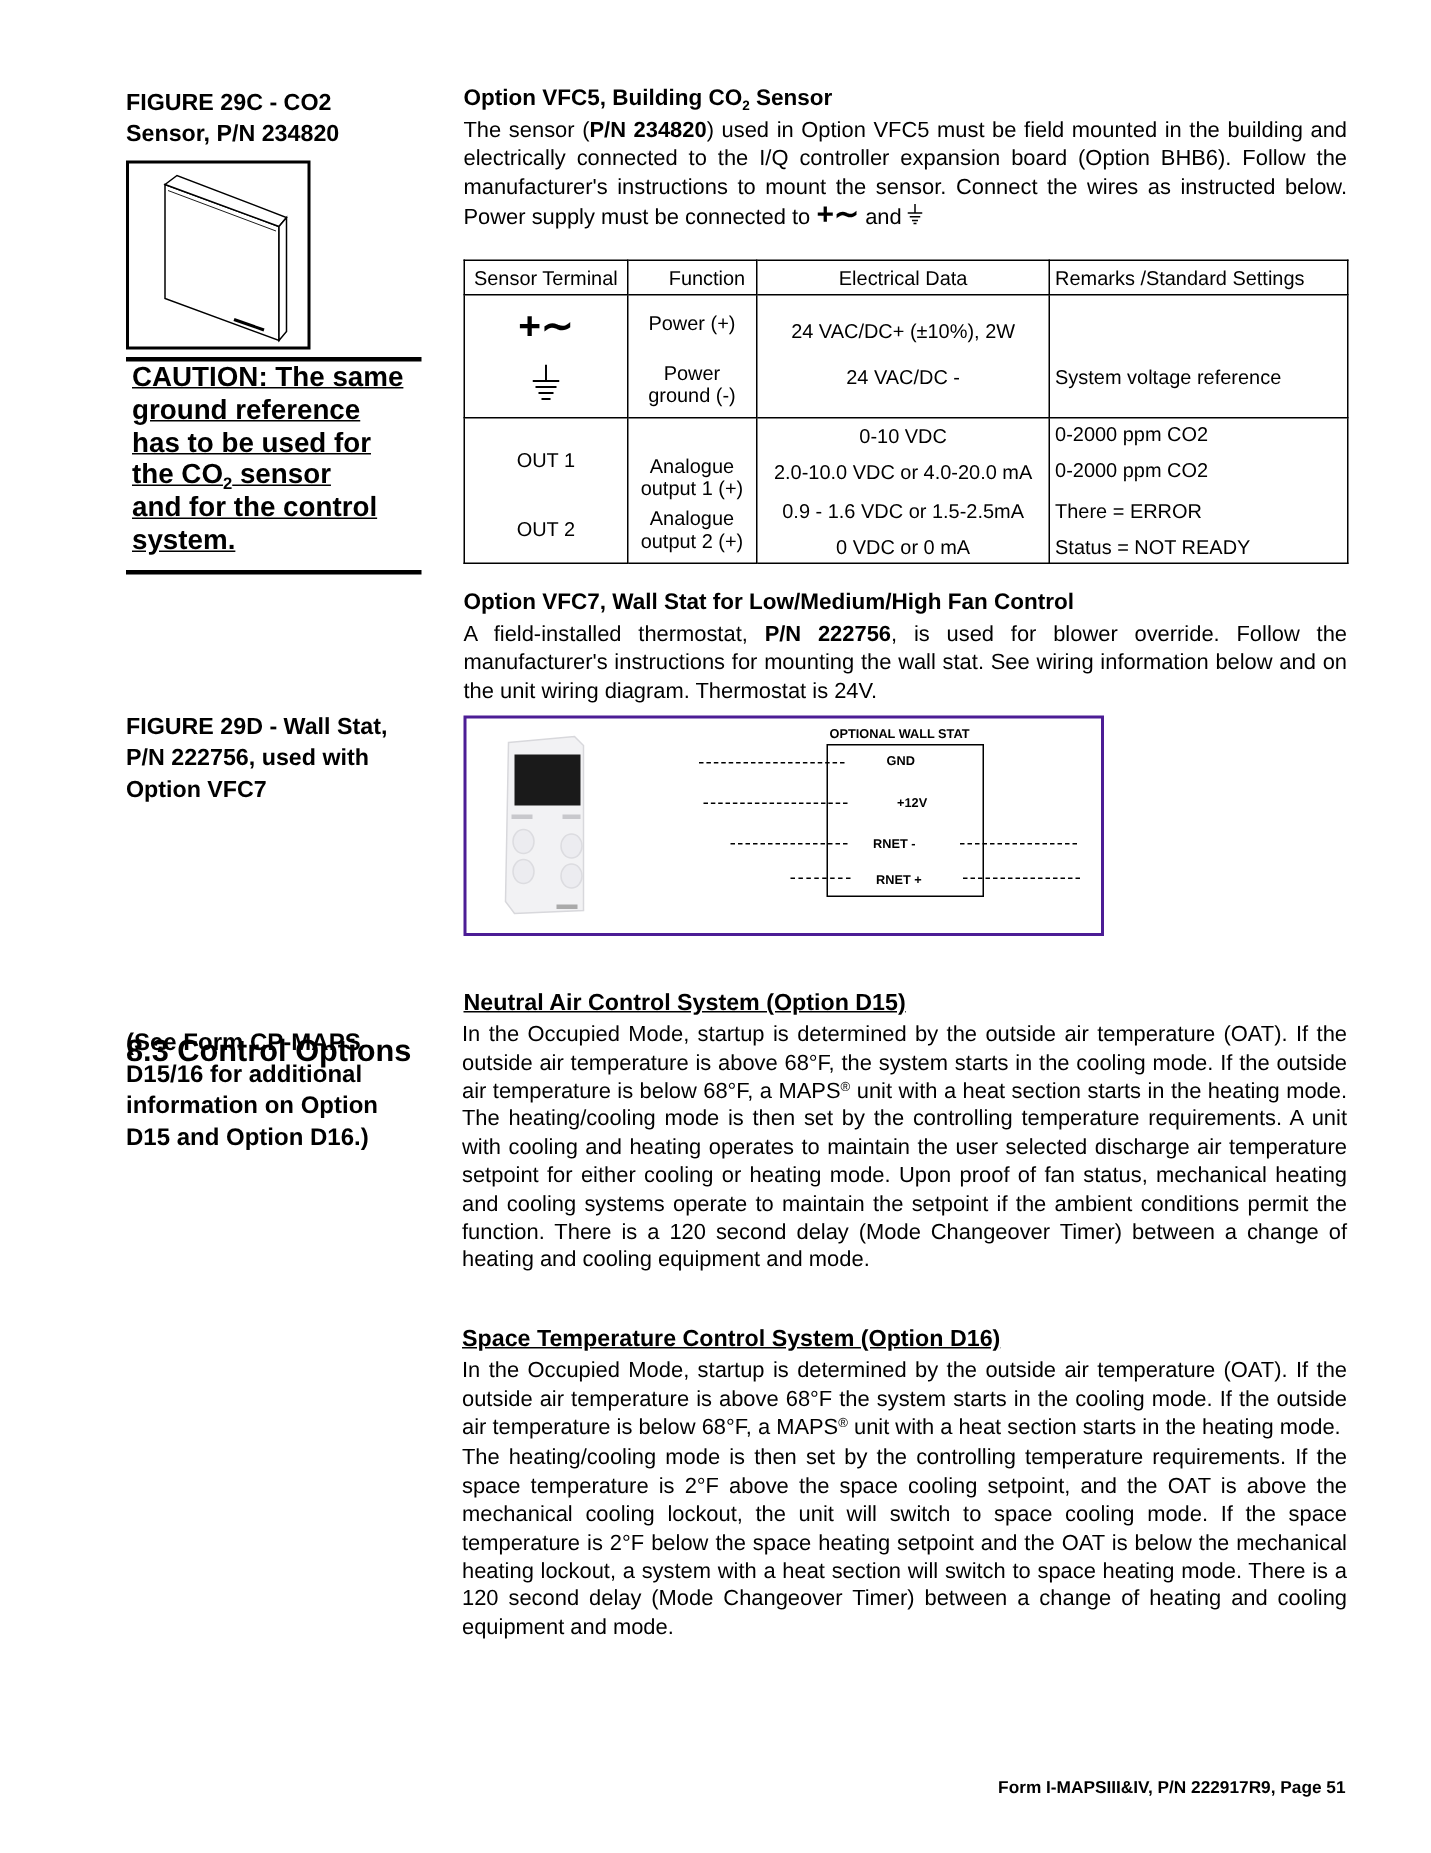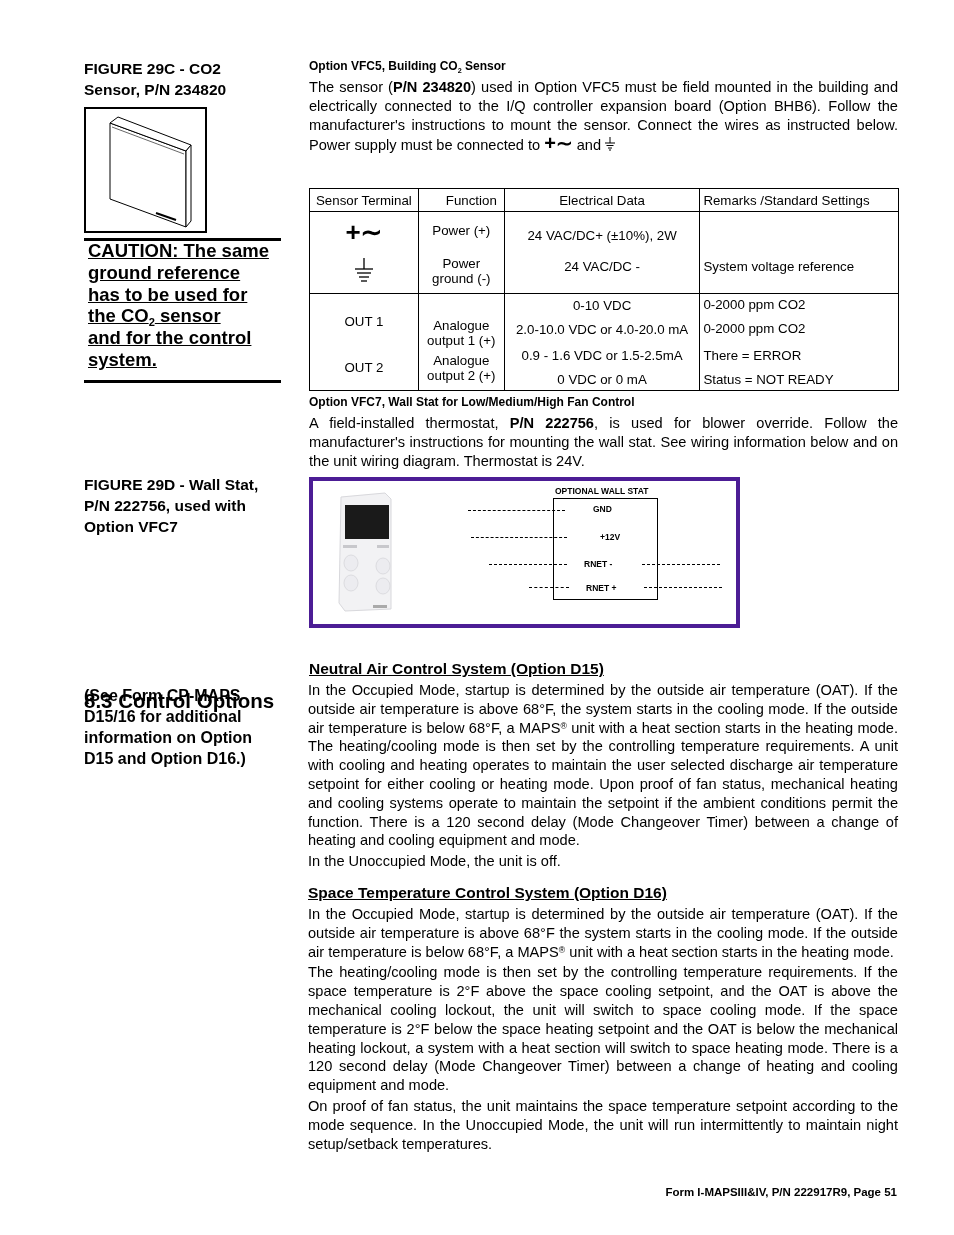--- a/index.html
+++ b/index.html
@@ -1,38 +1,38 @@
 <!DOCTYPE html>
 <html><head>
 <meta charset="utf-8">
 <style>
   html, body { margin: 0; padding: 0; background: #ffffff; }
   body { width: 954px; height: 1235px; position: relative; font-family: "Liberation Sans", sans-serif; color: #000; overflow: hidden; }
   .abs { position: absolute; }
   .fig-caption { font-weight: bold; font-size: 15.5px; line-height: 21px; }
   .caution { font-weight: bold; font-size: 18.5px; line-height: 21.8px; }
   .caution-rule { height: 3px; background: #000; }
-  .h-bold { font-weight: bold; font-size: 12px; line-height: 18px; }
+  .h-bold { font-weight: bold; font-size: 15px; line-height: 18px; }
   .body-text { font-size: 14.6px; line-height: 18.8px; text-align: justify; }
   .body-text p { margin: 0; }
   .u-head { font-weight: bold; font-size: 15.5px; text-decoration: underline; }
   .sec-title { font-weight: bold; font-size: 20.5px; }
   .sec-sub { font-weight: bold; font-size: 16px; line-height: 21px; }
   sub { font-size: 0.6em; vertical-align: -0.35em; line-height: 0; }
   sup { font-size: 0.6em; vertical-align: 0.5em; line-height: 0; }
 
-  table.sensor { position: absolute; left: 309px; top: 188px; width: 590px; border-collapse: collapse; font-size: 13.3px; }
+  table.sensor { position: absolute; left: 309px; top: 173px; width: 590px; border-collapse: collapse; font-size: 13.3px; }
   table.sensor td, table.sensor th { border: 1px solid #000; font-weight: normal; padding: 0; vertical-align: middle; }
   table.sensor th { height: 22px; }
   .cellstack { display: flex; flex-direction: column; }
   .cellstack > div { display: flex; align-items: center; }
   .c { justify-content: center; text-align: center; }
   .l { justify-content: flex-start; padding-left: 3px; }
 
-  .diagram { position: absolute; left: 309px; top: 477px; width: 423px; height: 143px; border: 4px solid #4c1d95; }
+  .diagram { position: absolute; left: 309px; top: 477px; width: 423px; height: 143px; border: 2px solid #4c1d95; }
   .dash { position: absolute; border-top: 1px dashed #000; height: 0; }
   .wbox { position: absolute; border: 1px solid #000; }
   .wlabel { position: absolute; font-size: 8.5px; font-weight: bold; }
 
   .footer { font-weight: bold; font-size: 11.5px; }
 </style>
 </head>
 <body>
 
 <div class="abs fig-caption" style="left:84px; top:58px;">
@@ -200,23 +200,21 @@
   <div class="dash" style="left:158px; top:56px; width:96px;"></div>
   <div class="dash" style="left:176px; top:83px; width:78px;"></div>
   <div class="dash" style="left:329px; top:83px; width:78px;"></div>
   <div class="dash" style="left:216px; top:106px; width:40px;"></div>
   <div class="dash" style="left:331px; top:106px; width:78px;"></div>
 </div>
 
 <div class="abs u-head" style="left:309px; top:660px;">Neutral Air Control System (Option D15)</div>
 <div class="abs body-text" style="left:308px; top:681px; width:590px;">
   <p><span>In the Occupied Mode, startup is determined by the outside air temperature (OAT). If the outside air temperature is above 68°F, the system starts in the cooling mode. If the outside air temperature is below 68°F, a MAPS</span><sup>®</sup><span> unit with a heat section starts in the heating mode. The heating/cooling mode is then set by the controlling temperature requirements. A unit with cooling and heating operates to maintain the user selected discharge air temperature setpoint for either cooling or heating mode. Upon proof of fan status, mechanical heating and cooling systems operate to maintain the setpoint if the ambient conditions permit the function. There is a 120 second delay (Mode Changeover Timer) between a change of heating and cooling equipment and mode.</span></p>
-  <p style="margin-top:2px;">In the Unoccupied Mode, the unit is off.</p>
 </div>
 
 <div class="abs u-head" style="left:308px; top:884px;">Space Temperature Control System (Option D16)</div>
 <div class="abs body-text" style="left:308px; top:905px; width:590px;">
   <p><span>In the Occupied Mode, startup is determined by the outside air temperature (OAT). If the outside air temperature is above 68°F the system starts in the cooling mode. If the outside air temperature is below 68°F, a MAPS</span><sup>®</sup><span> unit with a heat section starts in the heating mode.</span></p>
   <p style="margin-top:2px;">The heating/cooling mode is then set by the controlling temperature requirements. If the space temperature is 2°F above the space cooling setpoint, and the OAT is above the mechanical cooling lockout, the unit will switch to space cooling mode. If the space temperature is 2°F below the space heating setpoint and the OAT is below the mechanical heating lockout, a system with a heat section will switch to space heating mode. There is a 120 second delay (Mode Changeover Timer) between a change of heating and cooling equipment and mode.</p>
-  <p style="margin-top:2px;">On proof of fan status, the unit maintains the space temperature setpoint according to the mode sequence. In the Unoccupied Mode, the unit will run intermittently to maintain night setup/setback temperatures.</p>
 </div>
 
 <div class="abs footer" style="right:57px; top:1186px;">Form I-MAPSIII&amp;IV, P/N 222917R9, Page 51</div>
 
 </body></html>

